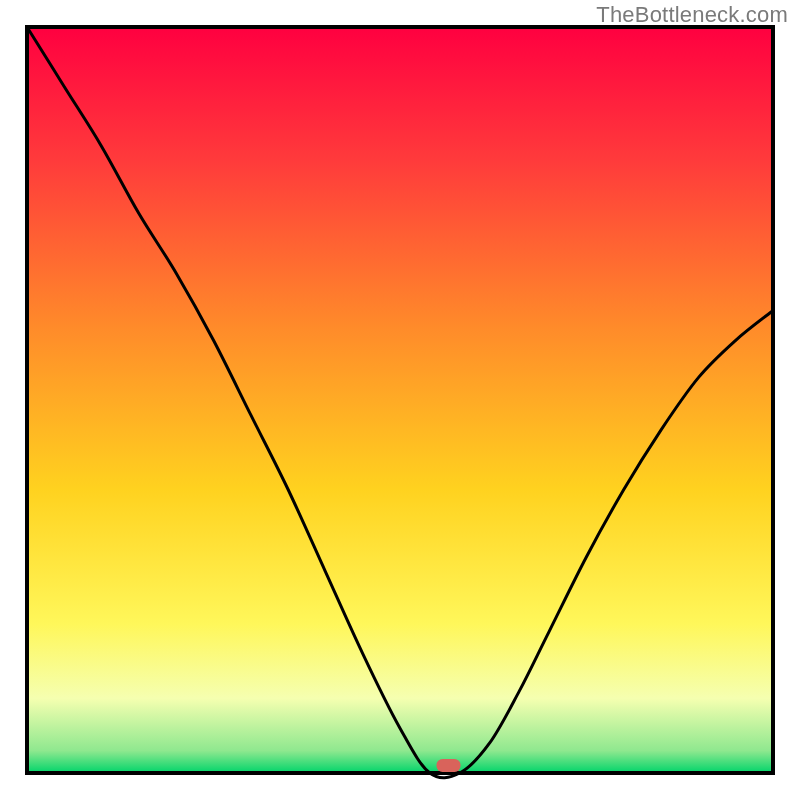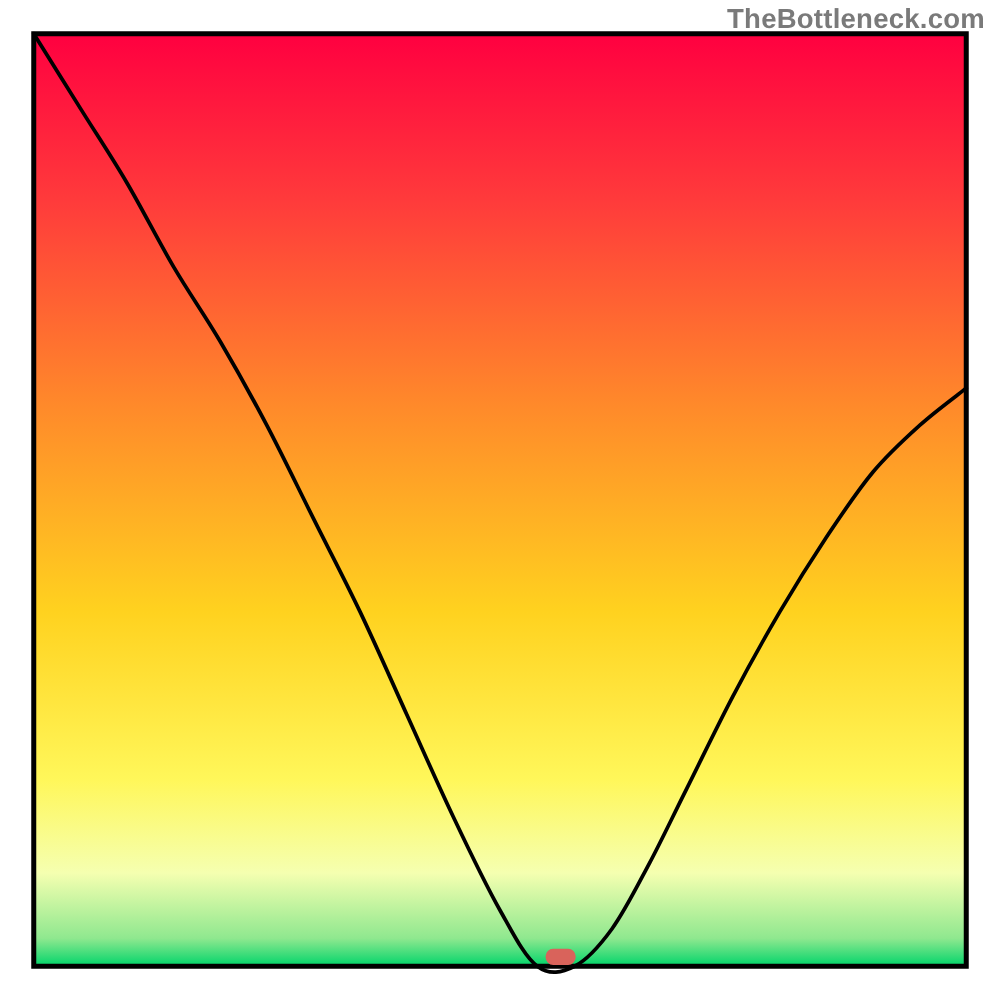--- a/index.html
+++ b/index.html
@@ -13,21 +13,21 @@
   .container {
     position: relative;
     width: 800px;
     height: 800px;
   }
   .watermark {
     position: absolute;
     top: 2px;
     right: 12px;
     font-size: 22px;
-    font-weight: bold;
+    font-weight: normal;
     color: #7a7a7a;
     letter-spacing: 0.2px;
     z-index: 10;
   }
   svg.chart {
     position: absolute;
     left: 0;
     top: 0;
   }
 </style>

